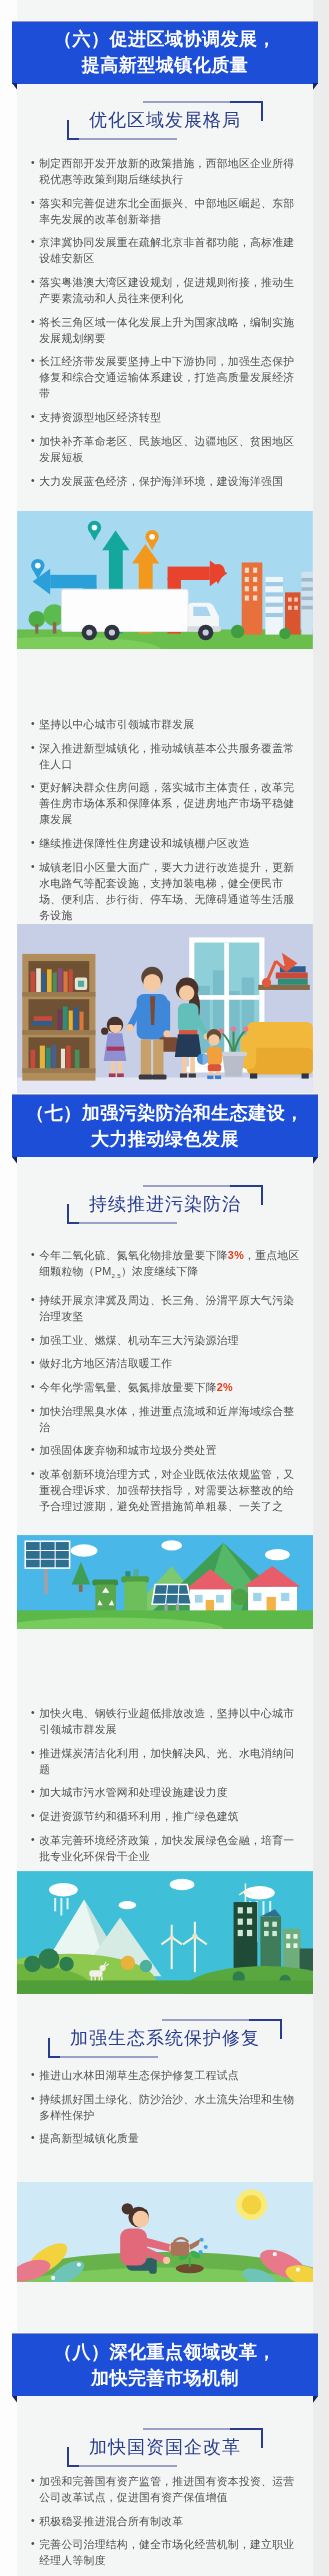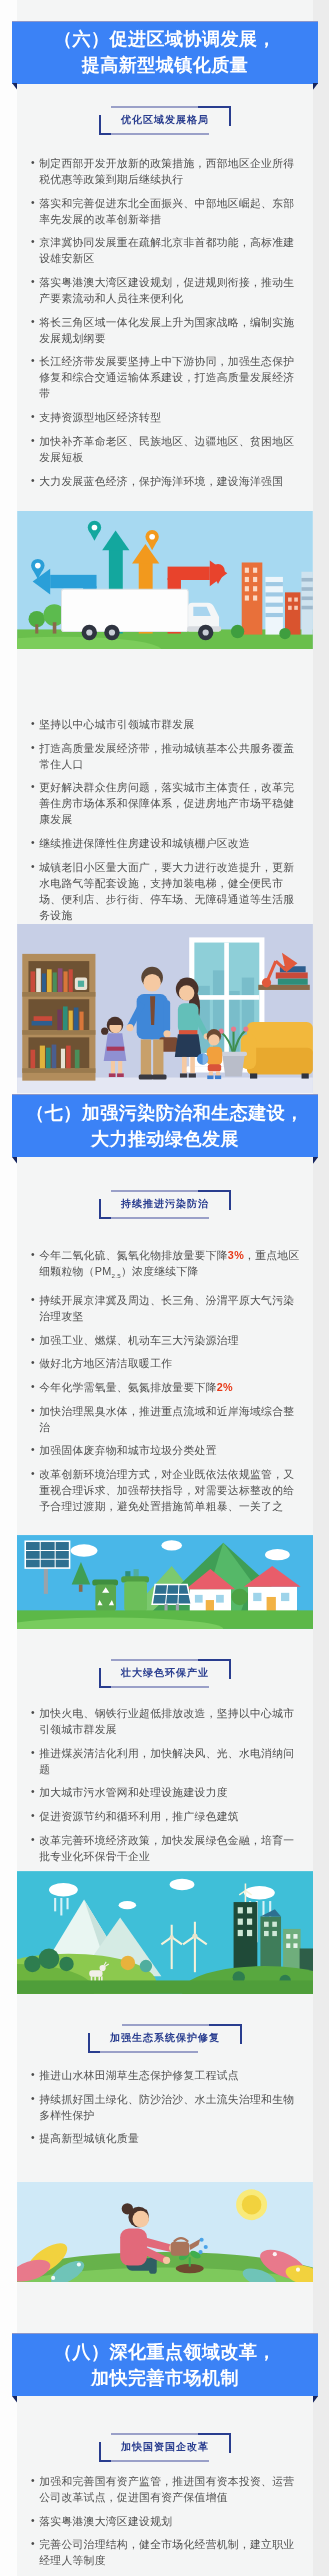--- a/index.html
+++ b/index.html
@@ -1,32 +1,32 @@
 <!DOCTYPE html>
 <html style="font-size:8.2px"><head>
 <meta charset="utf-8">
 <style>
   html,body{margin:0;padding:0;background:#ffffff;}
   .canvas{position:relative;width:330px;height:3113px;background:#fdfdfd;overflow:hidden;
           font-family:"Liberation Sans",sans-serif;}
   .col{position:absolute;left:17px;top:0;width:296px;height:3098px;background:#f4f5f5;}
   .rmargin{position:absolute;right:0;top:0;width:17px;height:3098px;background:#ececec;}
 
-  .banner{position:absolute;left:12px;width:306px;height:63px;background:#3b82f6;
+  .banner{position:absolute;left:12px;width:306px;height:63px;background:#1d4ed8;
           border-top:1px solid #8d97c9;color:#fff;text-align:center;
           font-weight:bold;font-size:18px;line-height:26px;padding-top:4.6px;box-sizing:border-box;
           letter-spacing:0.5px;}
   .foldL{position:absolute;left:12px;width:5.2px;height:6.7px;background:#16255e;
          clip-path:polygon(0 0,100% 0,100% 100%);}
   .foldR{position:absolute;left:313px;width:5.2px;height:6.7px;background:#16255e;
          clip-path:polygon(0 0,100% 0,0 100%);}
 
   .hwrap{position:absolute;left:17px;width:296px;height:37px;display:flex;
          align-items:center;justify-content:center;}
-  .htitle{position:relative;display:inline-block;color:#293d8f;font-size:10px;font-weight:bold;
+  .htitle{position:relative;display:inline-block;color:#293d8f;font-size:18px;font-weight:normal;
           letter-spacing:1px;padding:2.1px 4.1px;}
   .bk-tr{position:absolute;top:-4.1px;right:-17.5px;width:33px;height:17.5px;
          border-top:2.6px solid #293d8f;border-right:2.6px solid #293d8f;}
   .ln-t{position:absolute;top:-4.1px;right:15.5px;width:87px;height:1.5px;background:#9aa0c8;}
   .bk-bl{position:absolute;bottom:-6.2px;left:-17.5px;width:11.3px;height:17.5px;
          border-left:2.6px solid #293d8f;border-bottom:2.6px solid #293d8f;}
   .ln-b{position:absolute;bottom:-6.2px;left:-6.2px;width:98px;height:1.5px;background:#9aa0c8;}
 
   .blk{position:absolute;left:31px;width:270px;overflow:hidden;}
   .bullet{display:flex;margin-bottom:7.7px;}
@@ -208,21 +208,21 @@
   </div>
 
 
   <div class="blk" style="top:716px;height:206px;">
     <div class="bullet">
         <span class="dot">•</span>
         <p class="bt">坚持以中心城市引领城市群发展</p>
       </div>
     <div class="bullet">
         <span class="dot">•</span>
-        <p class="bt">打造高质量发展经济带，推动城镇基本公共服务覆盖常住人口</p>
+        <p class="bt">深入推进新型城镇化，推动城镇基本公共服务覆盖常住人口</p>
       </div>
     <div class="bullet">
         <span class="dot">•</span>
         <p class="bt">更好解决群众住房问题，落实城市主体责任，改革完善住房市场体系和保障体系，促进房地产市场平稳健康发展</p>
       </div>
     <div class="bullet">
         <span class="dot">•</span>
         <p class="bt">继续推进保障性住房建设和城镇棚户区改造</p>
       </div>
     <div class="bullet">
@@ -480,29 +480,20 @@
           <polygon points="268,96 330,96 338,134 262,134" fill="#2e6f90" stroke="#fff" stroke-width="3"></polygon>
           <path d="M266 115 H335 M292 96 L288 134 M314 96 L312 134" stroke="#fff" stroke-width="2"></path>
           <rect x="286" y="134" width="6" height="14" fill="#9aa3ab"></rect>
           <rect x="308" y="134" width="6" height="14" fill="#9aa3ab"></rect>
         </g>
       <rect y="146" width="574" height="36" fill="#5cb848"></rect>
       <ellipse cx="180" cy="182" rx="220" ry="22" fill="#78cc5e"></ellipse>
     </svg>
   </div>
 
-  <div class="hwrap" style="top:1654px;">
-    <div class="htitle">
-      <span>壮大绿色环保产业</span>
-      <i class="bk-tr"></i>
-      <i class="ln-t"></i>
-      <i class="bk-bl"></i>
-      <i class="ln-b"></i>
-    </div>
-  </div>
 
   <div class="blk" style="top:1705px;height:161px;">
     <div class="bullet">
         <span class="dot">•</span>
         <p class="bt">加快火电、钢铁行业超低排放改造，坚持以中心城市引领城市群发展</p>
       </div>
     <div class="bullet">
         <span class="dot">•</span>
         <p class="bt">推进煤炭清洁化利用，加快解决风、光、水电消纳问题</p>
       </div>
@@ -711,21 +702,21 @@
     </div>
   </div>
 
   <div class="blk" style="top:2473px;height:208px;">
     <div class="bullet">
         <span class="dot">•</span>
         <p class="bt">加强和完善国有资产监管，推进国有资本投资、运营公司改革试点，促进国有资产保值增值</p>
       </div>
     <div class="bullet">
         <span class="dot">•</span>
-        <p class="bt">落实粤港澳大湾区建设规划</p>
+        <p class="bt">积极稳妥推进混合所有制改革</p>
       </div>
     <div class="bullet">
         <span class="dot">•</span>
         <p class="bt">完善公司治理结构，健全市场化经营机制，建立职业经理人等制度</p>
       </div>
 
   </div>
 
 </div>
 

